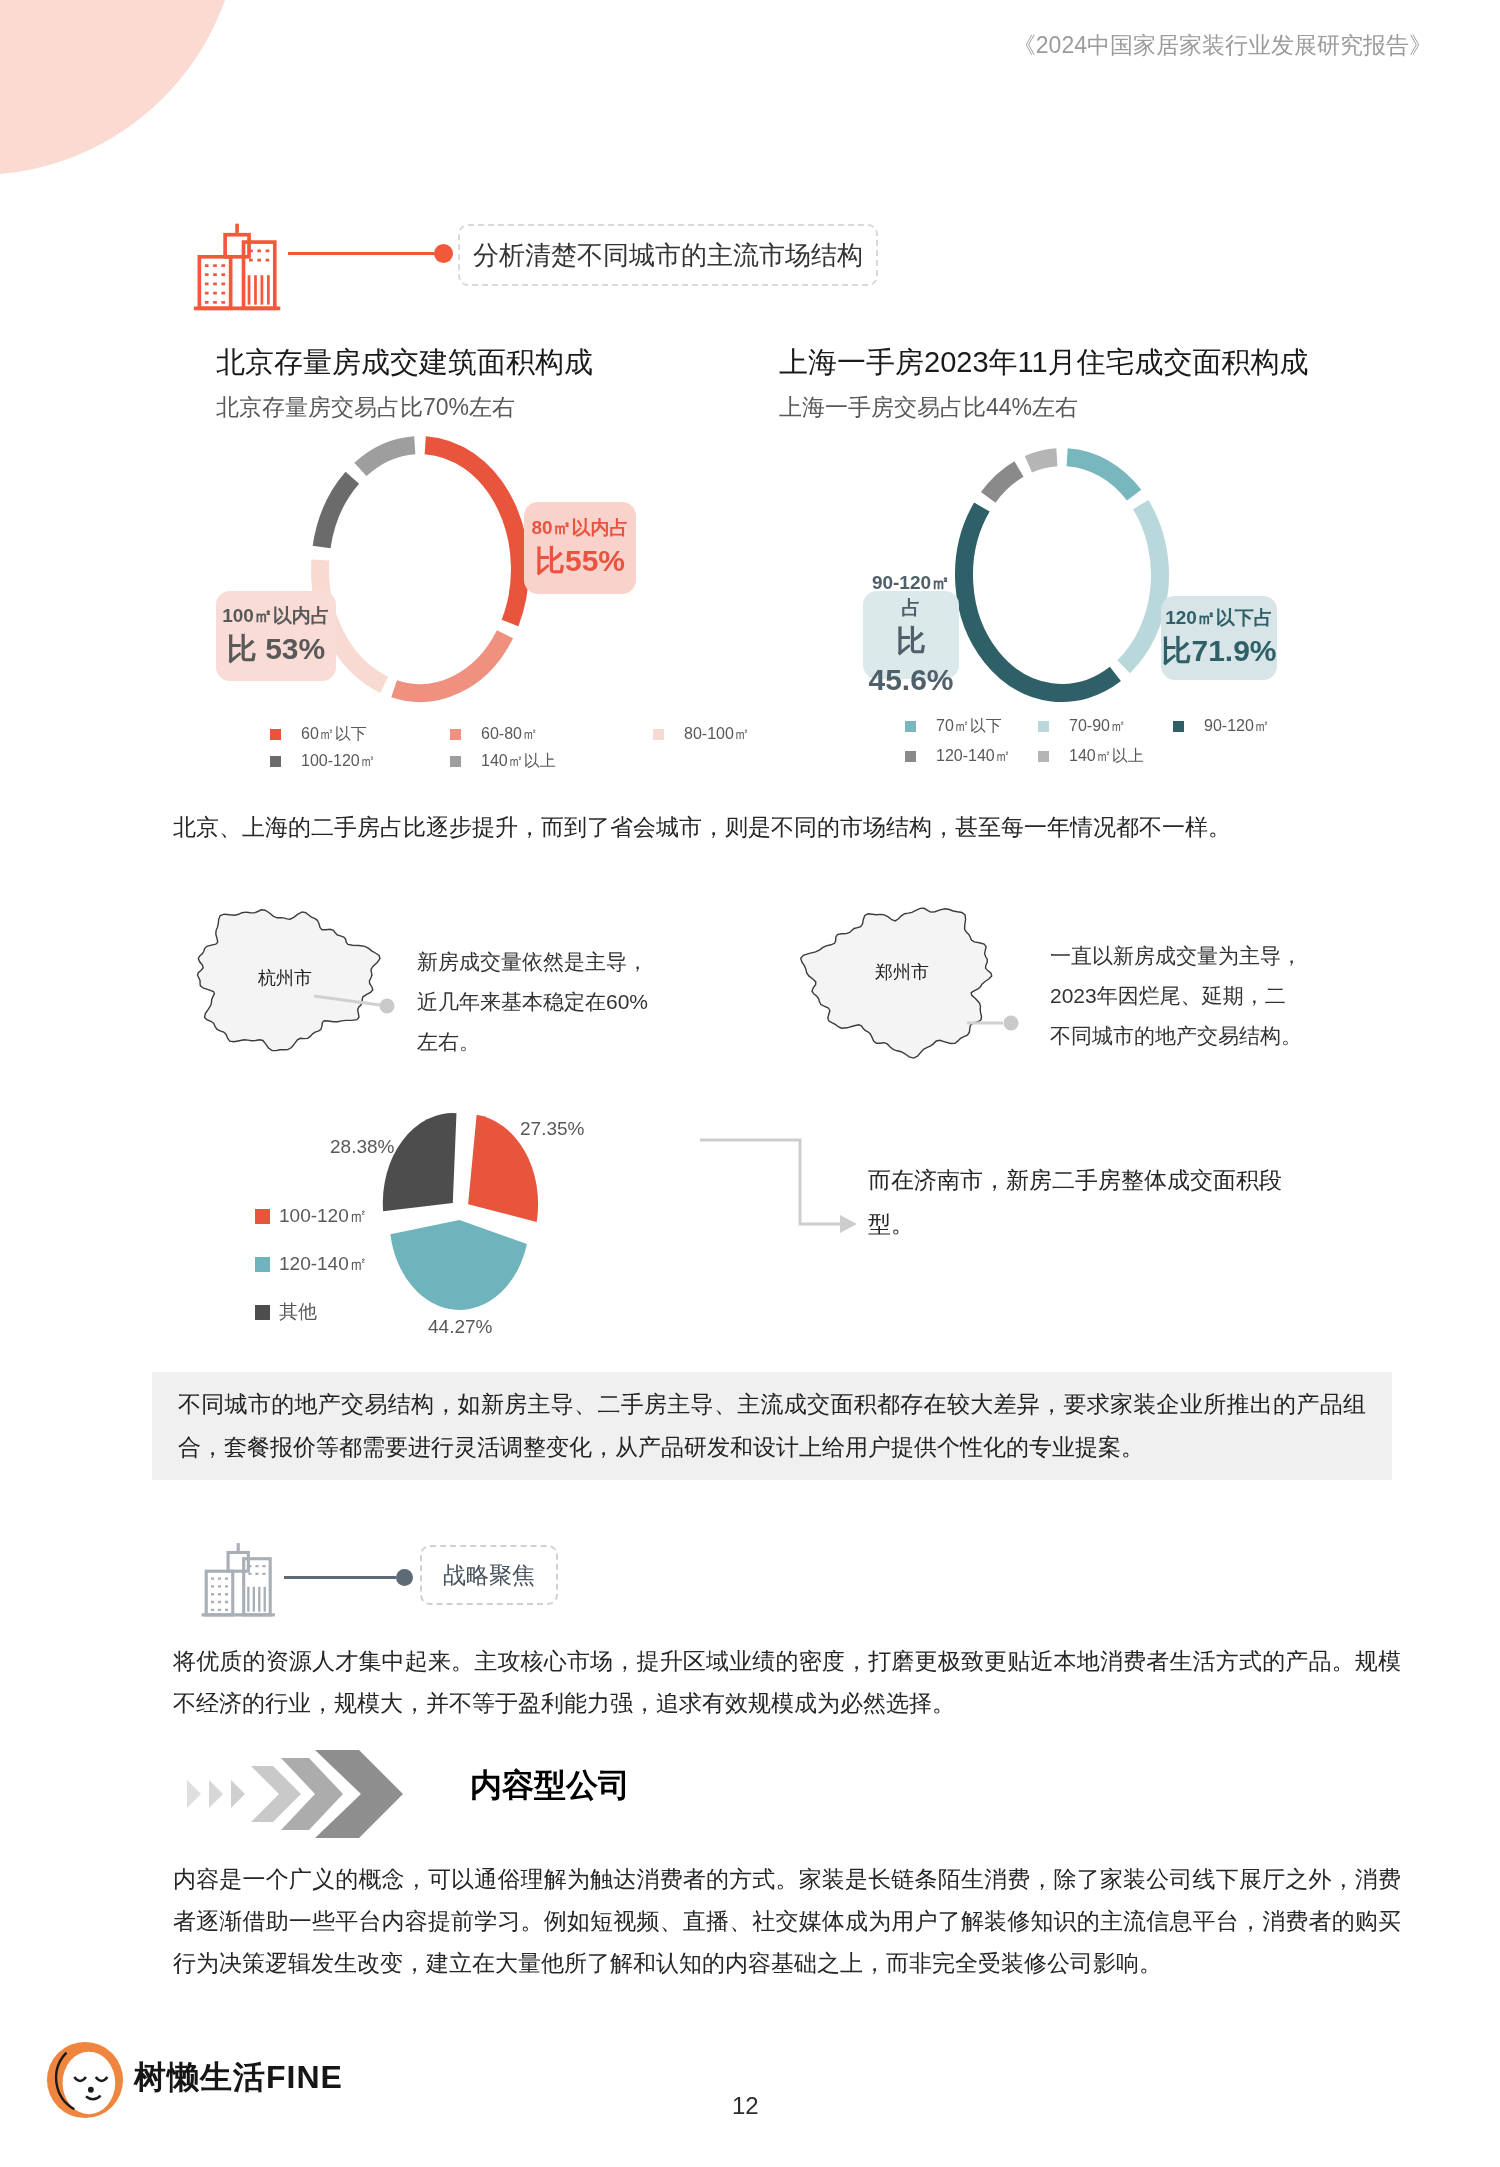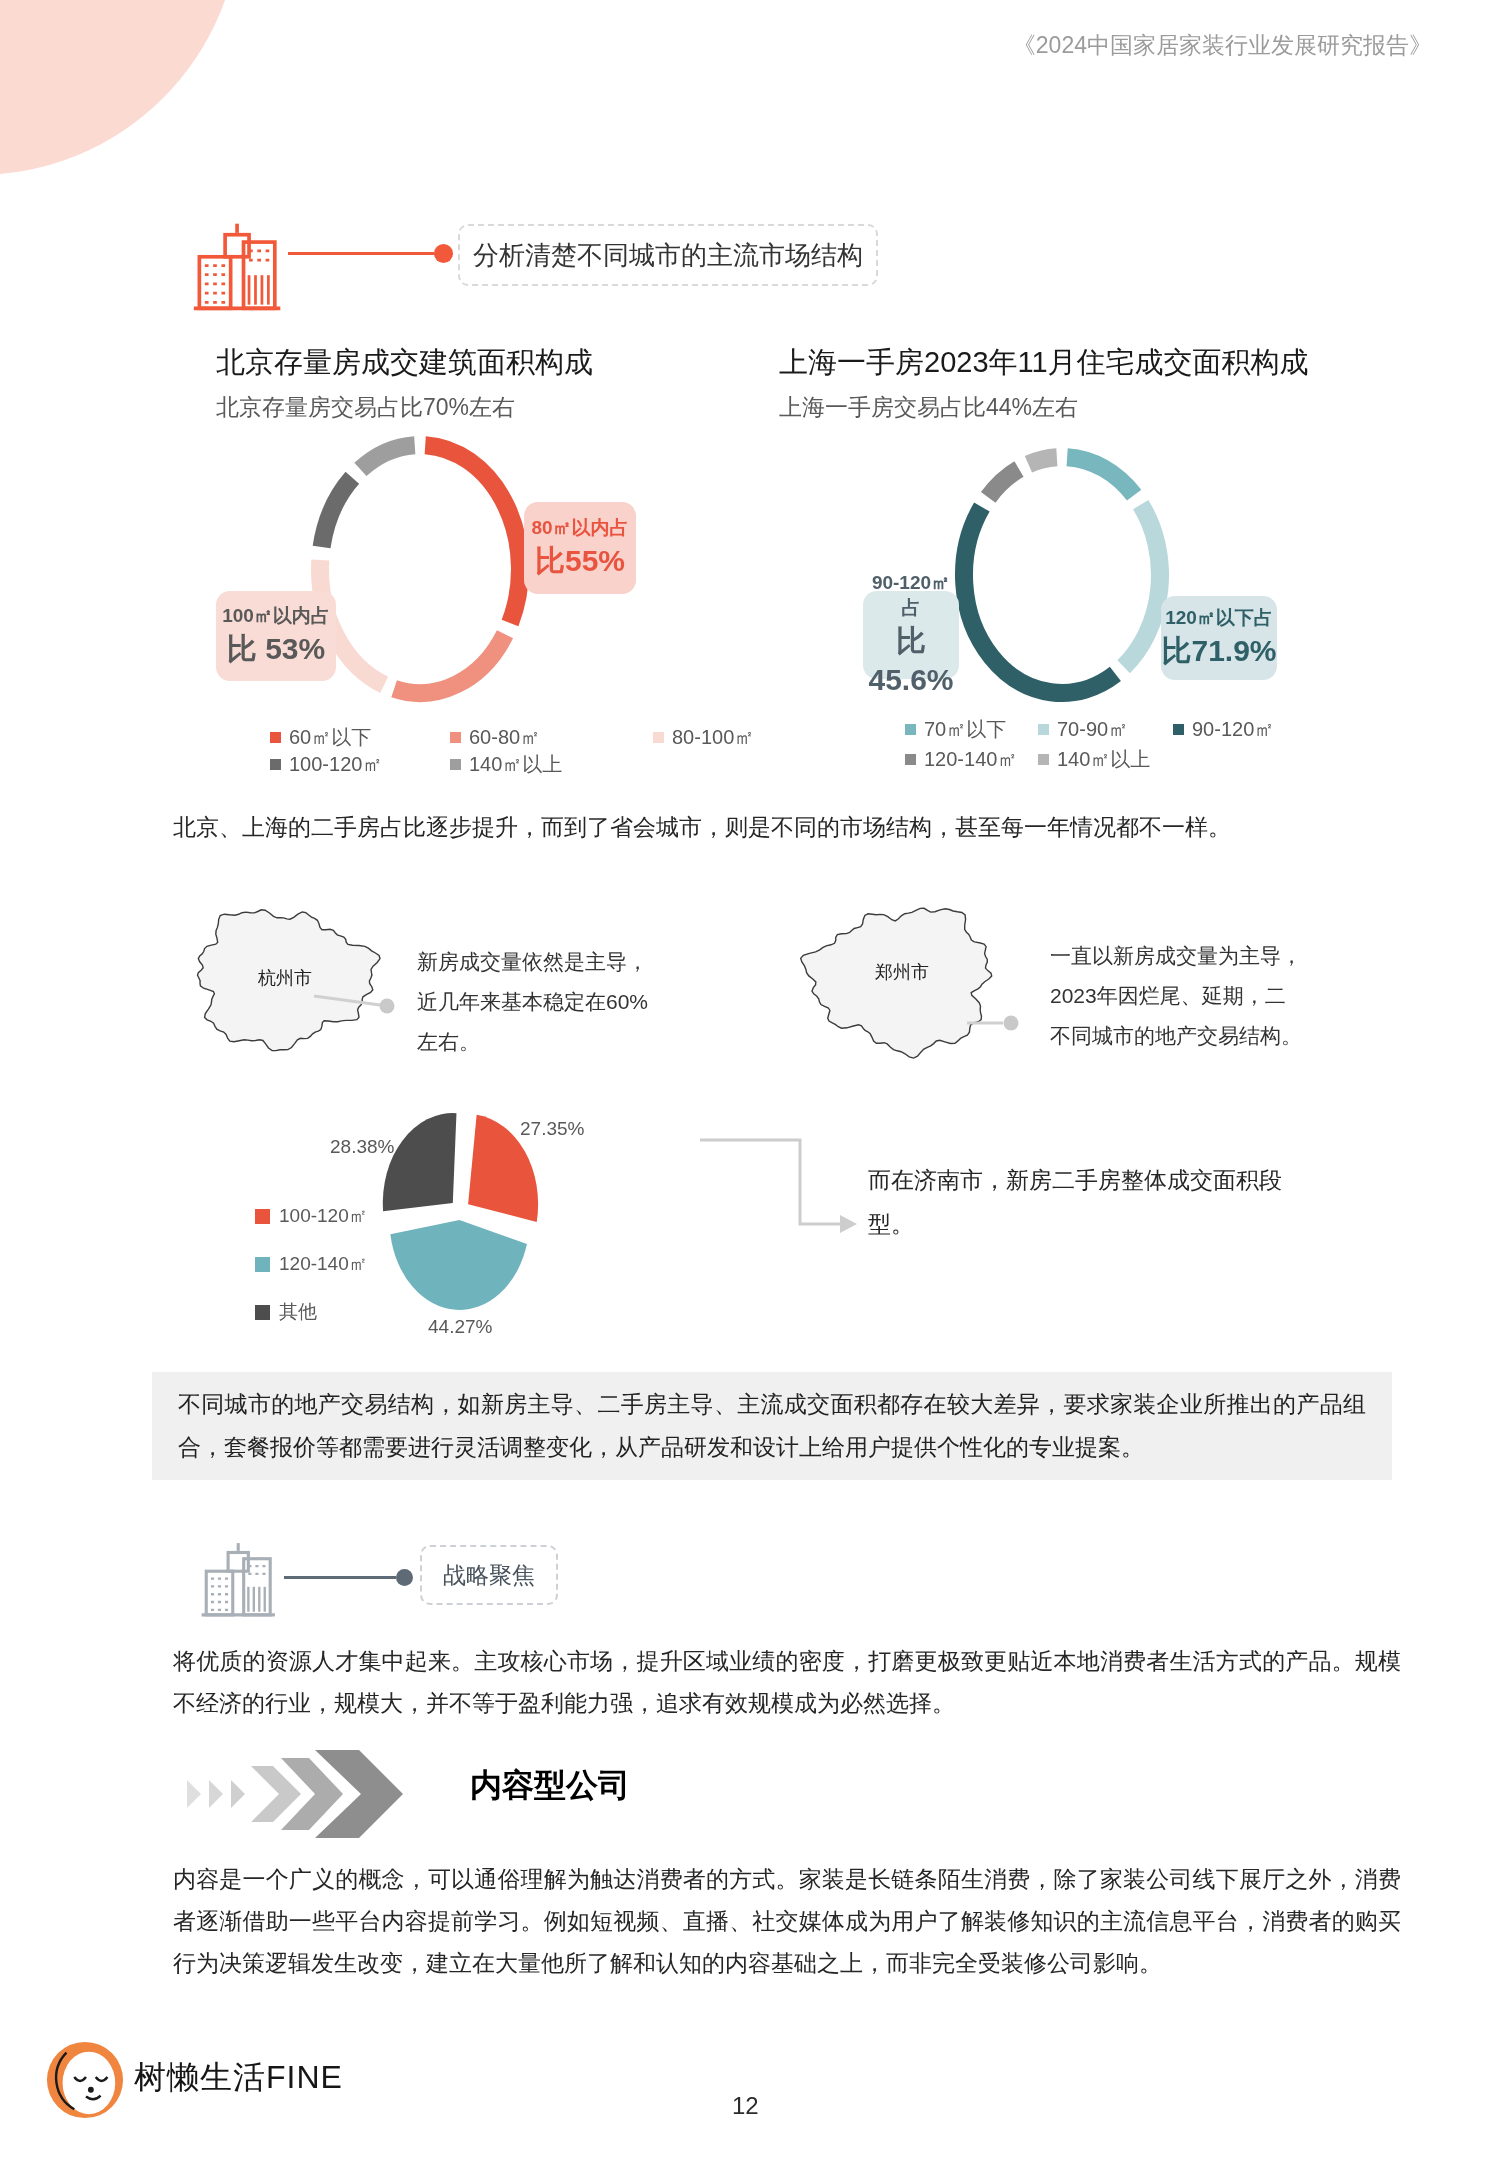--- a/index.html
+++ b/index.html
@@ -8,36 +8,36 @@
         font-family:"Liberation Sans","DejaVu Sans",sans-serif;color:#333}
   .abs{position:absolute}
   .blob{position:absolute;left:-285px;top:-350px;width:525px;height:525px;border-radius:50%;background:#FBDAD2}
   .rtitle{font-size:23px;color:#9B9B9B}
   .ct{font-size:29px;font-weight:400;color:#1a1a1a;white-space:nowrap}
   .cs{font-size:23px;color:#595959;white-space:nowrap}
   .co{border-radius:14px;font-weight:700;text-align:center;display:flex;flex-direction:column;
       justify-content:center;line-height:1.3}
   .co .l1{font-size:19px}
   .co .l2{font-size:30px}
-  .lg{display:flex;align-items:center;gap:8px;font-size:20px;color:#595959;white-space:nowrap}
+  .lg{display:flex;align-items:center;gap:20px;font-size:16px;color:#595959;white-space:nowrap}
   .lg i{width:11px;height:11px;flex:none;display:inline-block}
   .lg.big{font-size:19px;gap:9px}
   .lg.big i{width:15px;height:15px}
   .para{font-size:23px;line-height:42px;color:#262626;text-align:justify}
   .side{font-size:21px;line-height:40px;color:#333;white-space:nowrap}
   .side3{font-size:23px;line-height:44px;color:#262626;white-space:nowrap}
   .maplabel{font-size:18px;color:#222;white-space:nowrap}
   .pct{font-size:19px;color:#595959;white-space:nowrap}
   .panel{background:#F0F0F0;padding:11px 26px;font-size:23px;line-height:43px;color:#222;text-align:justify}
   .tagbox{border:2px dashed #D9D9D9;border-radius:10px;display:flex;align-items:center;
           justify-content:center;color:#333;background:#fff}
   .dot{border-radius:50%}
   .hline{height:3px}
   .h2{font-size:32px;font-weight:700;color:#000;white-space:nowrap}
-  .brand{font-size:32px;font-weight:400;color:#161616;letter-spacing:1px;white-space:nowrap}
+  .brand{font-size:32px;font-weight:700;color:#161616;letter-spacing:1px;white-space:nowrap}
   .pageno{font-size:24px;color:#2b2b2b}
 </style>
 </head>
 <body>
 
 <div class="page">
 
   <div class="blob"></div>
   <div class="abs rtitle" style="right:68px;top:30px">《2024中国家居家装行业发展研究报告》</div>
 

